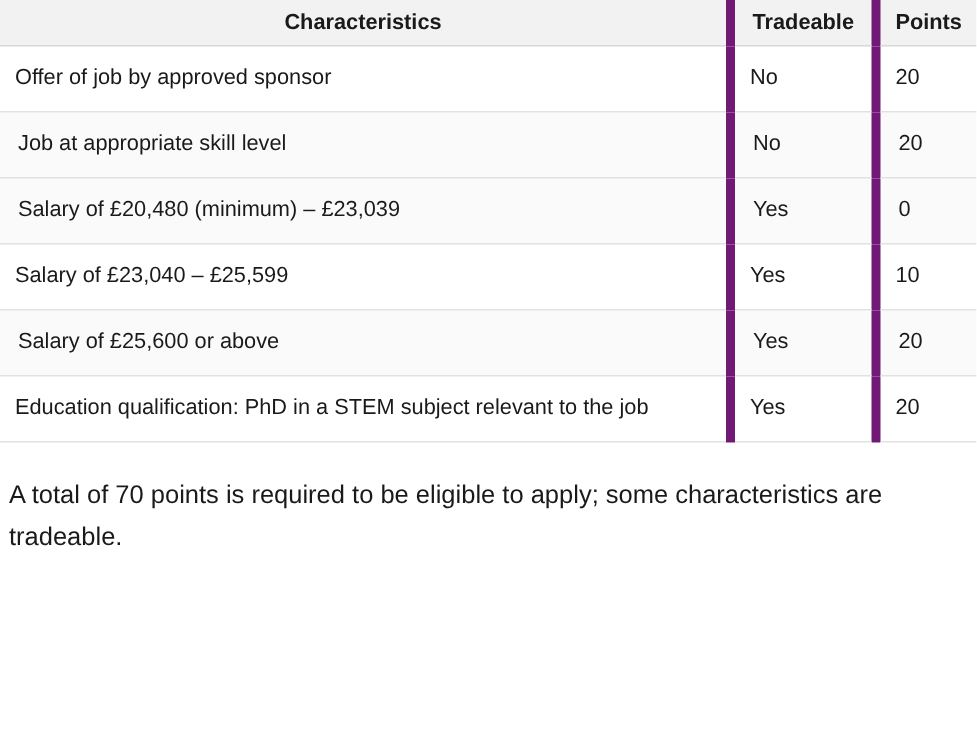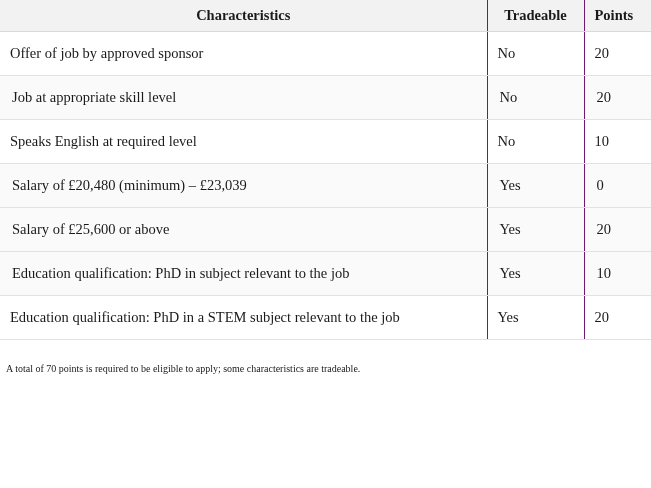--- a/index.html
+++ b/index.html
@@ -12,21 +12,20 @@
     height: 488px;
     font-family: "Liberation Sans", sans-serif;
     color: #1a1a1a;
     overflow: hidden;
   }
   .page {
     width: 651px;
     height: 488px;
     position: relative;
     box-sizing: border-box;
-    font-family: Liberation Serif, serif;
   }
   table.points-table {
     border-collapse: collapse;
     width: 100%;
     table-layout: fixed;
     font-size: 14.5px;
   }
   table.points-table col.col-characteristics { width: 487px; }
   table.points-table col.col-tradeable { width: 97px; }
   table.points-table col.col-points { width: 67px; }
@@ -52,25 +51,25 @@
   }
   table.points-table tbody tr.alt td {
     background: #fafafa;
     padding-left: 12px;
   }
   table.points-table tbody td.cell-tradeable,
   table.points-table tbody td.cell-points {
     white-space: nowrap;
   }
   .divider-v {
-    border-left: 1px solid #701a75;
+    border-left: 6px solid #701a75;
   }
   .footnote {
     margin: 21px 6px 0 6px;
-    font-size: 10px;
+    font-size: 17px;
     line-height: 1.62;
     color: #1a1a1a;
     max-width: 640px;
   }
 </style>
 </head>
 <body>
 
 <div class="page">
 
@@ -91,39 +90,34 @@
       <tr>
         <td>Offer of job by approved sponsor</td>
         <td class="cell-tradeable divider-v">No</td>
         <td class="cell-points divider-v">20</td>
       </tr>
       <tr class="alt">
         <td>Job at appropriate skill level</td>
         <td class="cell-tradeable divider-v">No</td>
         <td class="cell-points divider-v">20</td>
       </tr>
-      <tr>
-        <td>Speaks English at required level</td>
-        <td class="cell-tradeable divider-v">No</td>
-        <td class="cell-points divider-v">10</td>
-      </tr>
       <tr class="alt">
         <td>Salary of £20,480 (minimum) – £23,039</td>
         <td class="cell-tradeable divider-v">Yes</td>
         <td class="cell-points divider-v">0</td>
       </tr>
+      <tr>
+        <td>Salary of £23,040 – £25,599</td>
+        <td class="cell-tradeable divider-v">Yes</td>
+        <td class="cell-points divider-v">10</td>
+      </tr>
       <tr class="alt">
         <td>Salary of £25,600 or above</td>
         <td class="cell-tradeable divider-v">Yes</td>
         <td class="cell-points divider-v">20</td>
-      </tr>
-      <tr class="alt">
-        <td>Education qualification: PhD in subject relevant to the job</td>
-        <td class="cell-tradeable divider-v">Yes</td>
-        <td class="cell-points divider-v">10</td>
       </tr>
       <tr>
         <td>Education qualification: PhD in a STEM subject relevant to the job</td>
         <td class="cell-tradeable divider-v">Yes</td>
         <td class="cell-points divider-v">20</td>
       </tr>
     </tbody>
   </table>
 
   <p class="footnote">A total of 70 points is required to be eligible to apply; some characteristics are tradeable.</p>

